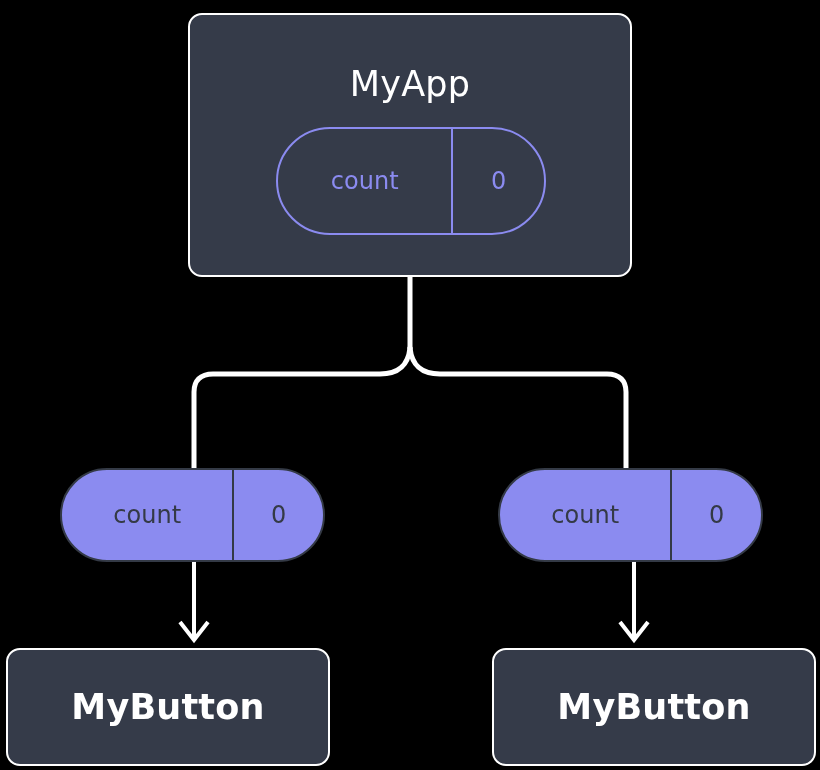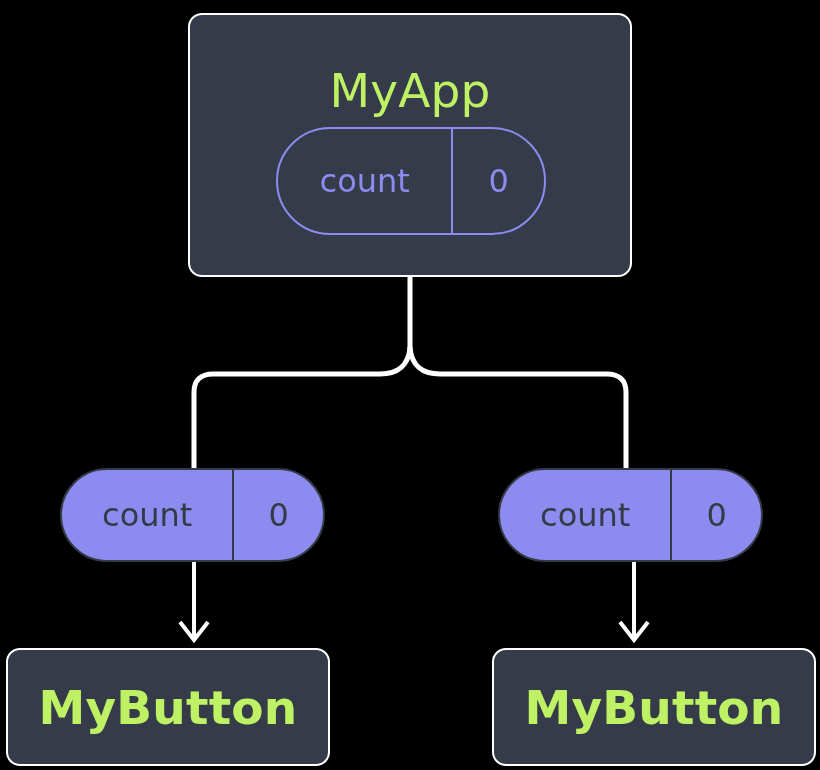--- a/index.html
+++ b/index.html
@@ -32,22 +32,22 @@
     position: absolute;
     box-sizing: border-box;
     background: #353b49;
     border: 2px solid #ffffff;
     border-radius: 14px;
     display: flex;
     flex-direction: column;
     align-items: center;
   }
   .comp-title {
-    color: #bef264;
-    font-size: 47px;
+    color: #ffffff;
+    font-size: 35px;
     line-height: 1;
     letter-spacing: 0.2px;
     white-space: nowrap;
   }
 
   #node-myapp {
     left: 188px;
     top: 13px;
     width: 444px;
     height: 264px;
@@ -80,21 +80,21 @@
     display: flex;
     align-items: stretch;
     border-radius: 999px;
     overflow: hidden;
   }
   .pill .pill-key,
   .pill .pill-val {
     display: flex;
     align-items: center;
     justify-content: center;
-    font-size: 32px;
+    font-size: 24px;
     line-height: 1;
     white-space: nowrap;
     box-sizing: border-box;
   }
 
   
   .pill-outline {
     border: 2px solid #8b8bf0;
     background: transparent;
   }

